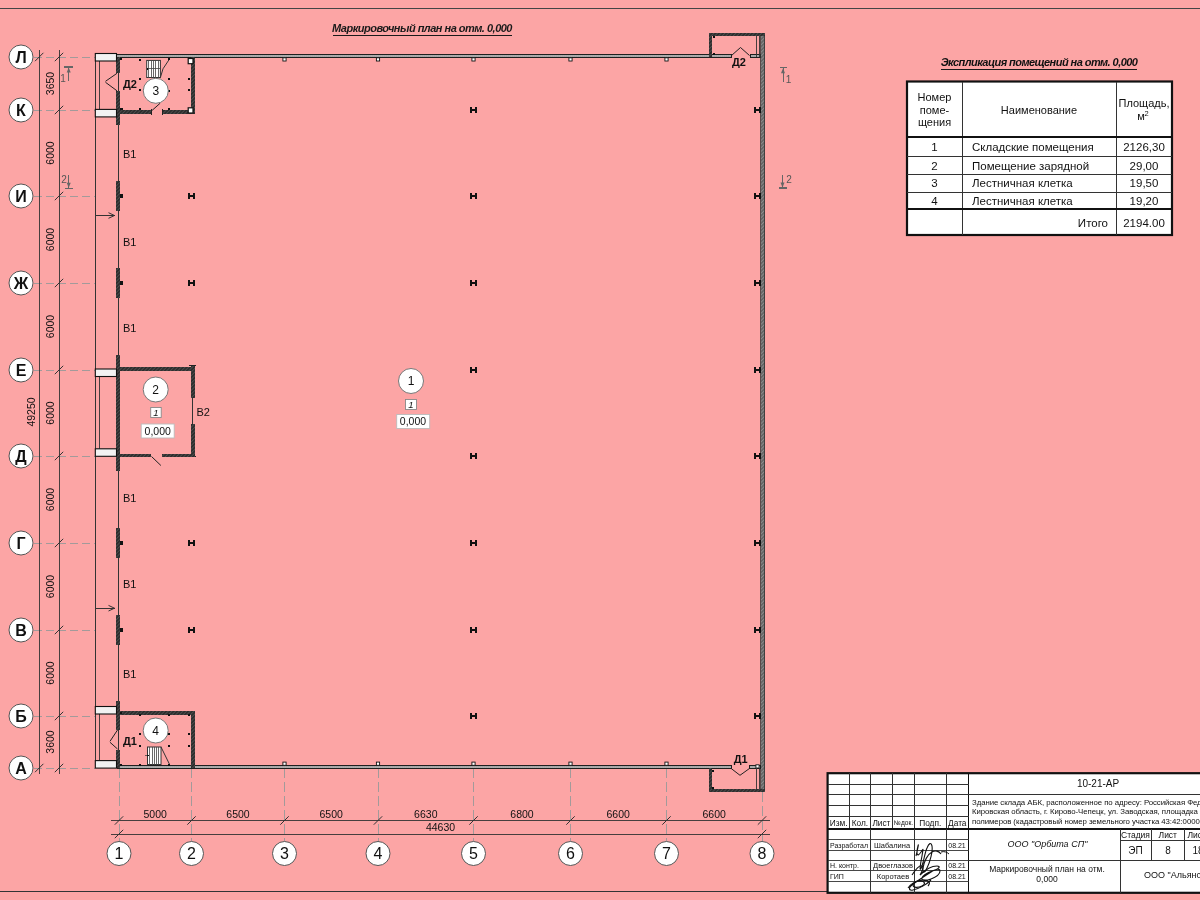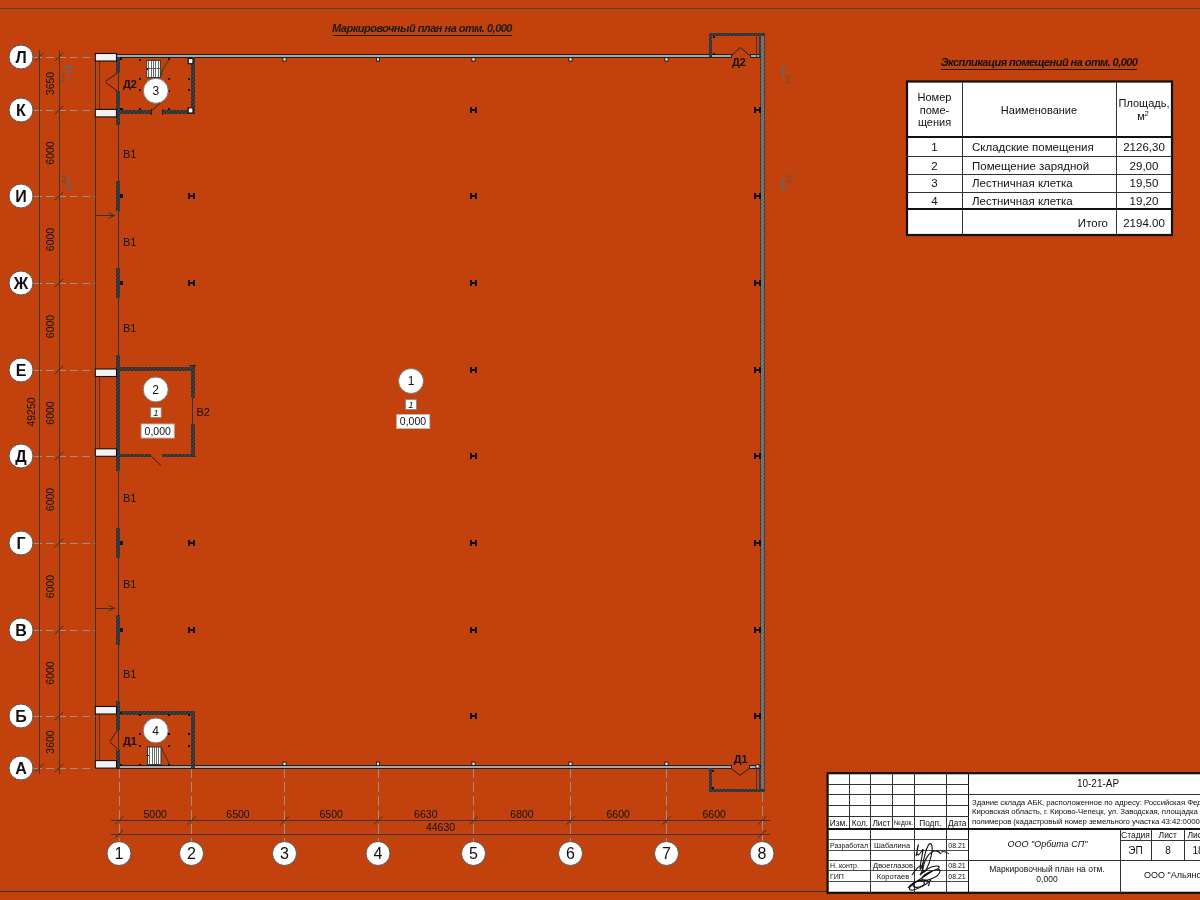--- a/index.html
+++ b/index.html
@@ -1,13 +1,13 @@
 <!DOCTYPE html>
 <html><head><meta charset="utf-8"><style>html,body{margin:0;padding:0;background:#fff}*{box-sizing:border-box}</style></head><body>
-<div style="position:relative;width:1200px;height:900px;background:#c2410c;overflow:hidden">
+<div style="position:relative;width:1200px;height:900px;background:#fca5a5;overflow:hidden">
 <svg width="1200" height="900" viewBox="0 0 1200 900">
 <defs>
         <pattern id="wh" width="2.6" height="2.6" patternUnits="userSpaceOnUse" patternTransform="rotate(45)">
           <rect width="2.6" height="2.6" fill="#2e2e2e"></rect>
           <line x1="0" y1="0" x2="0" y2="2.6" stroke="#9a9a9a" stroke-width="0.5"></line>
         </pattern>
         <pattern id="wh2" width="2.6" height="2.6" patternUnits="userSpaceOnUse" patternTransform="rotate(45)">
           <rect width="2.6" height="2.6" fill="#666"></rect>
           <line x1="0" y1="0" x2="0" y2="2.6" stroke="#ddd" stroke-width="0.55"></line>
         </pattern>

